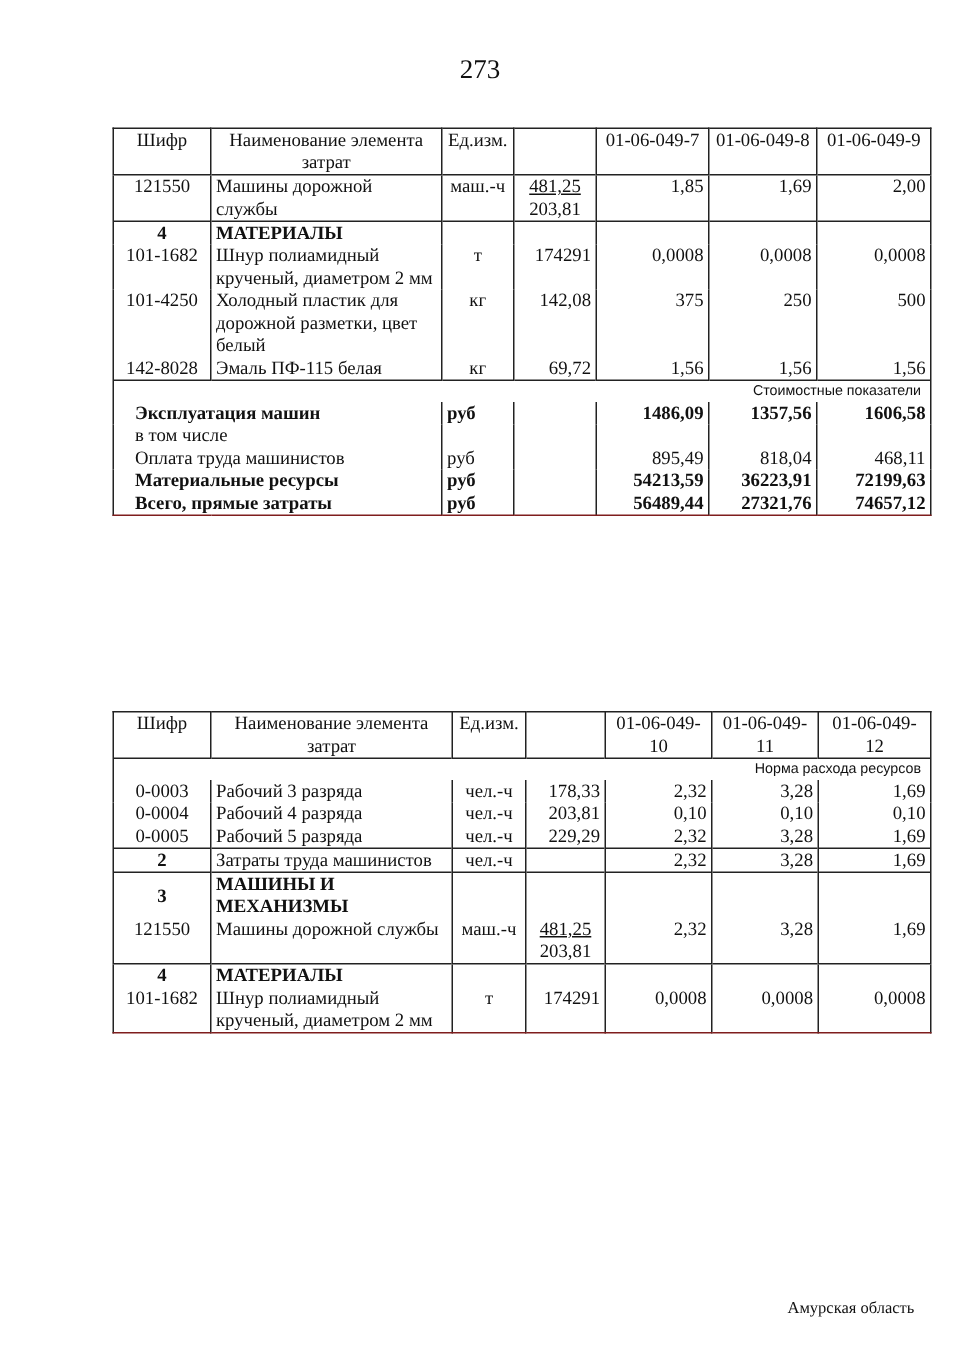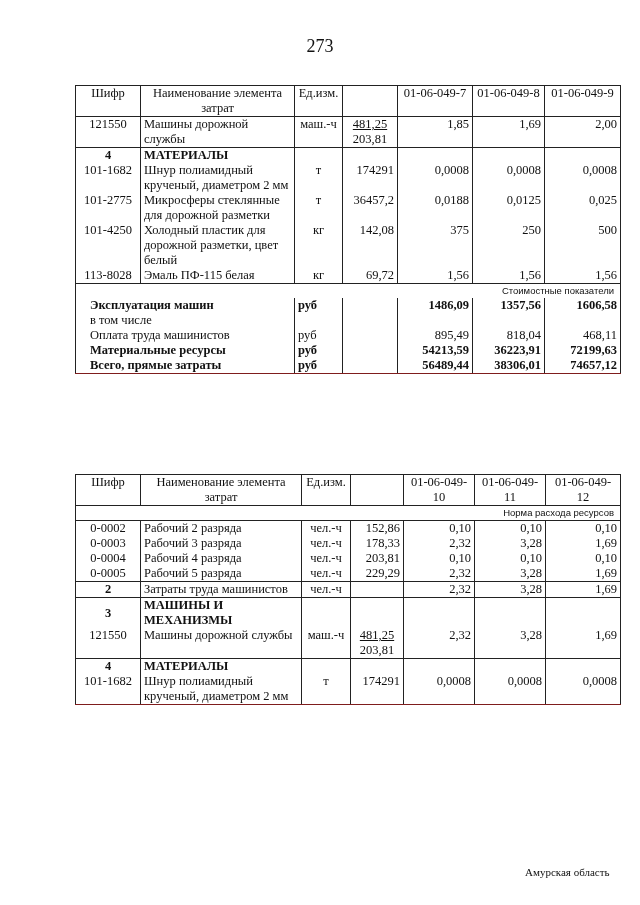--- a/index.html
+++ b/index.html
@@ -86,39 +86,30 @@
   <tr>
     <td class="c">101-1682</td>
     <td>Шнур полиамидный крученый, диаметром 2 мм</td>
     <td class="c">т</td>
     <td class="r">174291</td>
     <td class="r">0,0008</td>
     <td class="r">0,0008</td>
     <td class="r">0,0008</td>
   </tr>
   <tr>
-    <td class="c">101-2775</td>
-    <td>Микросферы стеклянные для дорожной разметки</td>
-    <td class="c">т</td>
-    <td class="r">36457,2</td>
-    <td class="r">0,0188</td>
-    <td class="r">0,0125</td>
-    <td class="r">0,025</td>
-  </tr>
-  <tr>
     <td class="c">101-4250</td>
     <td>Холодный пластик для дорожной разметки, цвет белый</td>
     <td class="c">кг</td>
     <td class="r">142,08</td>
     <td class="r">375</td>
     <td class="r">250</td>
     <td class="r">500</td>
   </tr>
   <tr>
-    <td class="c">113-8028</td>
+    <td class="c">142-8028</td>
     <td>Эмаль ПФ-115 белая</td>
     <td class="c">кг</td>
     <td class="r">69,72</td>
     <td class="r">1,56</td>
     <td class="r">1,56</td>
     <td class="r">1,56</td>
   </tr>
   <tr class="hline section-label">
     <td class="sl" colspan="7">Стоимостные показатели</td>
   </tr>
@@ -152,21 +143,21 @@
     <td></td>
     <td class="r b">54213,59</td>
     <td class="r b">36223,91</td>
     <td class="r b">72199,63</td>
   </tr>
   <tr class="cost last">
     <td class="lbl b" colspan="2">Всего, прямые затраты</td>
     <td class="b">руб</td>
     <td></td>
     <td class="r b">56489,44</td>
-    <td class="r b">38306,01</td>
+    <td class="r b">27321,76</td>
     <td class="r b">74657,12</td>
   </tr>
 </tbody>
   </table>
 
 <table class="grid" style="top:474px;">
   <colgroup>
     <col style="width:65px">
       <col style="width:161px">
       <col style="width:49px">
@@ -181,29 +172,20 @@
     <td class="c">Наименование элемента затрат</td>
     <td class="c">Ед.изм.</td>
     <td></td>
     <td class="c">01-06-049-10</td>
     <td class="c">01-06-049-11</td>
     <td class="c">01-06-049-12</td>
   </tr>
   <tr class="hline section-label">
     <td class="sl" colspan="7">Норма расхода ресурсов</td>
   </tr>
-  <tr class="hline">
-    <td class="c">0-0002</td>
-    <td>Рабочий 2 разряда</td>
-    <td class="c">чел.-ч</td>
-    <td class="r">152,86</td>
-    <td class="r">0,10</td>
-    <td class="r">0,10</td>
-    <td class="r">0,10</td>
-  </tr>
   <tr>
     <td class="c">0-0003</td>
     <td>Рабочий 3 разряда</td>
     <td class="c">чел.-ч</td>
     <td class="r">178,33</td>
     <td class="r">2,32</td>
     <td class="r">3,28</td>
     <td class="r">1,69</td>
   </tr>
   <tr>

